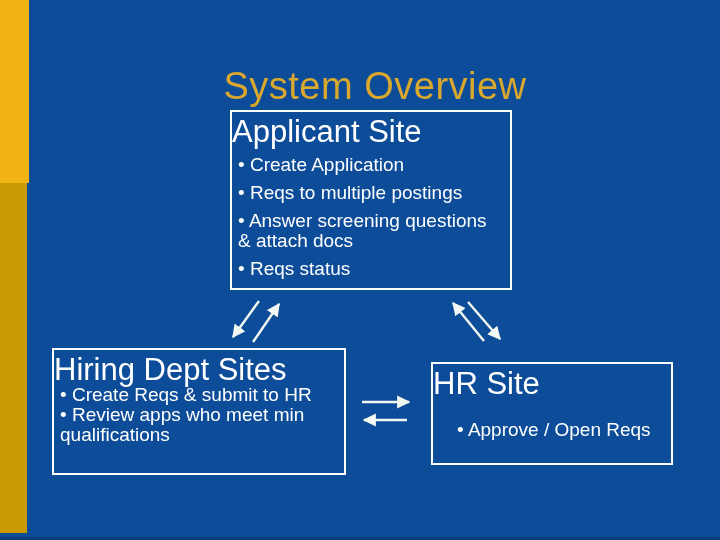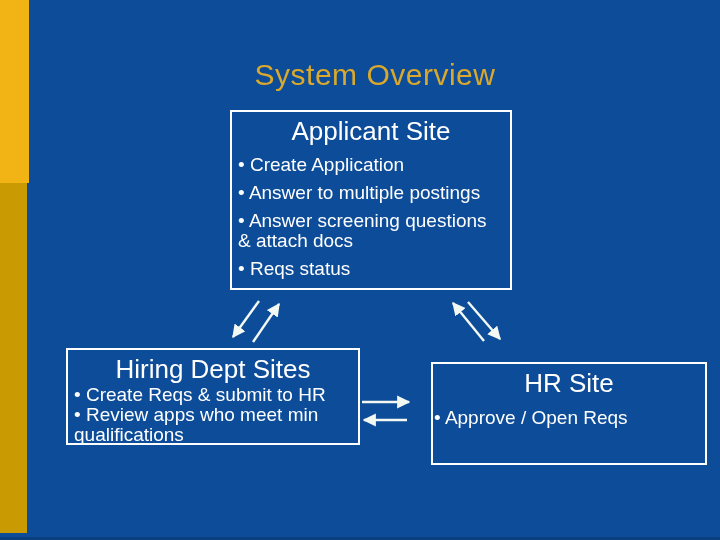--- a/index.html
+++ b/index.html
@@ -8,63 +8,62 @@
     width:720px;height:540px;
     background:#0d4c99;
     overflow:hidden;
     font-family:"Liberation Sans","DejaVu Sans",sans-serif;
   }
   .gold-top{position:absolute;left:0;top:0;width:29px;height:183px;background:#f2b415;}
   .gold-bottom{position:absolute;left:0;top:183px;width:27px;height:350px;background:#ca9a02;}
   .bottom-edge{position:absolute;left:0;top:537px;width:720px;height:3px;background:#0a3f80;}
   .slide-title{
     position:absolute;left:30px;right:0;top:50px;
-    margin:8px;text-align:center;
-    font-size:30px;font-weight:400;line-height:1.1;
+    margin:16px;text-align:center;
+    font-size:38px;font-weight:400;line-height:1.1;
     color:#d9a82c;letter-spacing:0.5px;
   }
   .box{
     position:absolute;
     border:2px solid #ffffff;
     color:#ffffff;
     box-sizing:border-box;
   }
   .box-title{
-    text-align:center;
-    font-size:26px;line-height:31px;
+    font-size:31px;line-height:31px;
     margin-top:4px;
   }
   .bullet{
     font-size:19px;line-height:20px;
     padding:0 6px 0 6px;
   }
   .box-applicant{left:230px;top:110px;width:282px;height:180px;}
   .box-applicant .bullet{margin-top:8px;}
-  .box-hiring{left:66px;top:348px;width:294px;height:97px;}
+  .box-hiring{left:52px;top:348px;width:294px;height:127px;}
   .box-hiring .bullet{}
-  .box-hr{left:431px;top:362px;width:276px;height:103px;}
-  .box-hr .bullet{margin-top:9px;padding-left:1px;}
+  .box-hr{left:431px;top:362px;width:242px;height:103px;}
+  .box-hr .bullet{margin-top:21px;padding-left:24px;}
   .arrow-layer{position:absolute;left:0;top:0;width:720px;height:540px;pointer-events:none;}
   .arrow-layer line{stroke:#f3f8f2;stroke-width:2.4;}
 </style>
 </head>
 <body>
 
 <div class="slide">
 
   <div class="gold-top"></div>
   <div class="gold-bottom"></div>
   <div class="bottom-edge"></div>
 
   <h1 class="slide-title">System Overview</h1>
 
   <div class="box box-applicant">
     <div class="box-title">Applicant Site</div>
     <div class="bullet">• Create Application</div>
-    <div class="bullet">• Answer to multiple postings</div>
+    <div class="bullet">• Reqs to multiple postings</div>
     <div class="bullet">• Answer screening questions &amp; attach docs</div>
     <div class="bullet">• Reqs status</div>
   </div>
 
   <div class="box box-hiring">
     <div class="box-title">Hiring Dept Sites</div>
     <div class="bullet">• Create Reqs &amp; submit to HR</div>
     <div class="bullet">• Review apps who meet min qualifications</div>
   </div>
 

